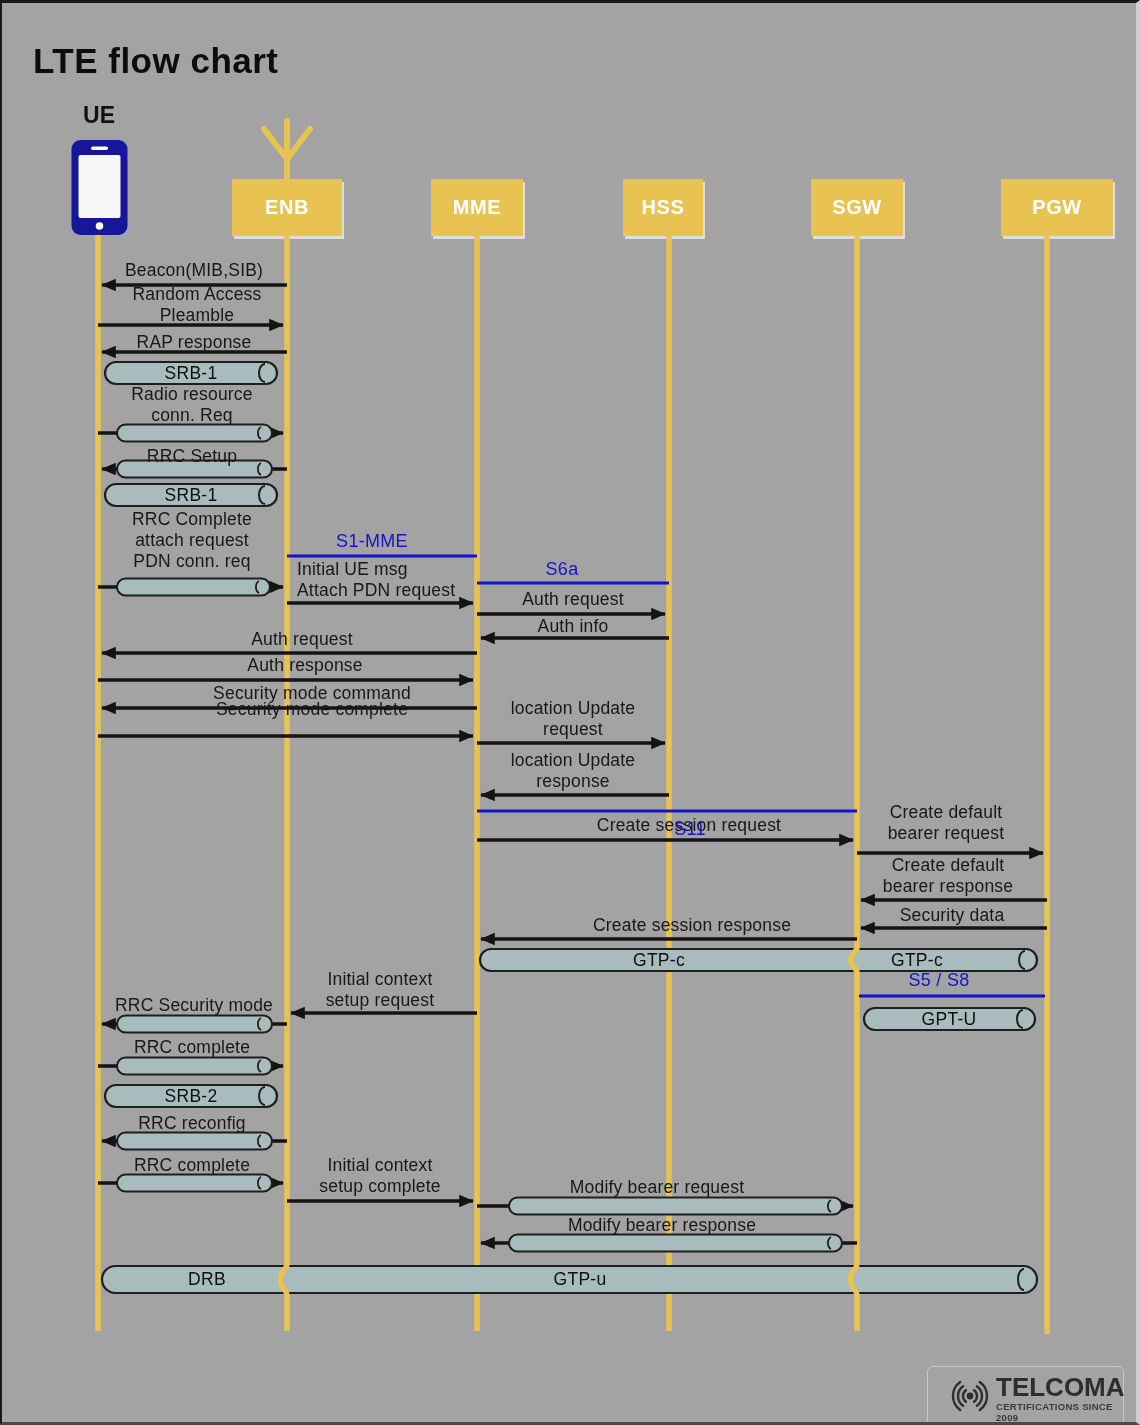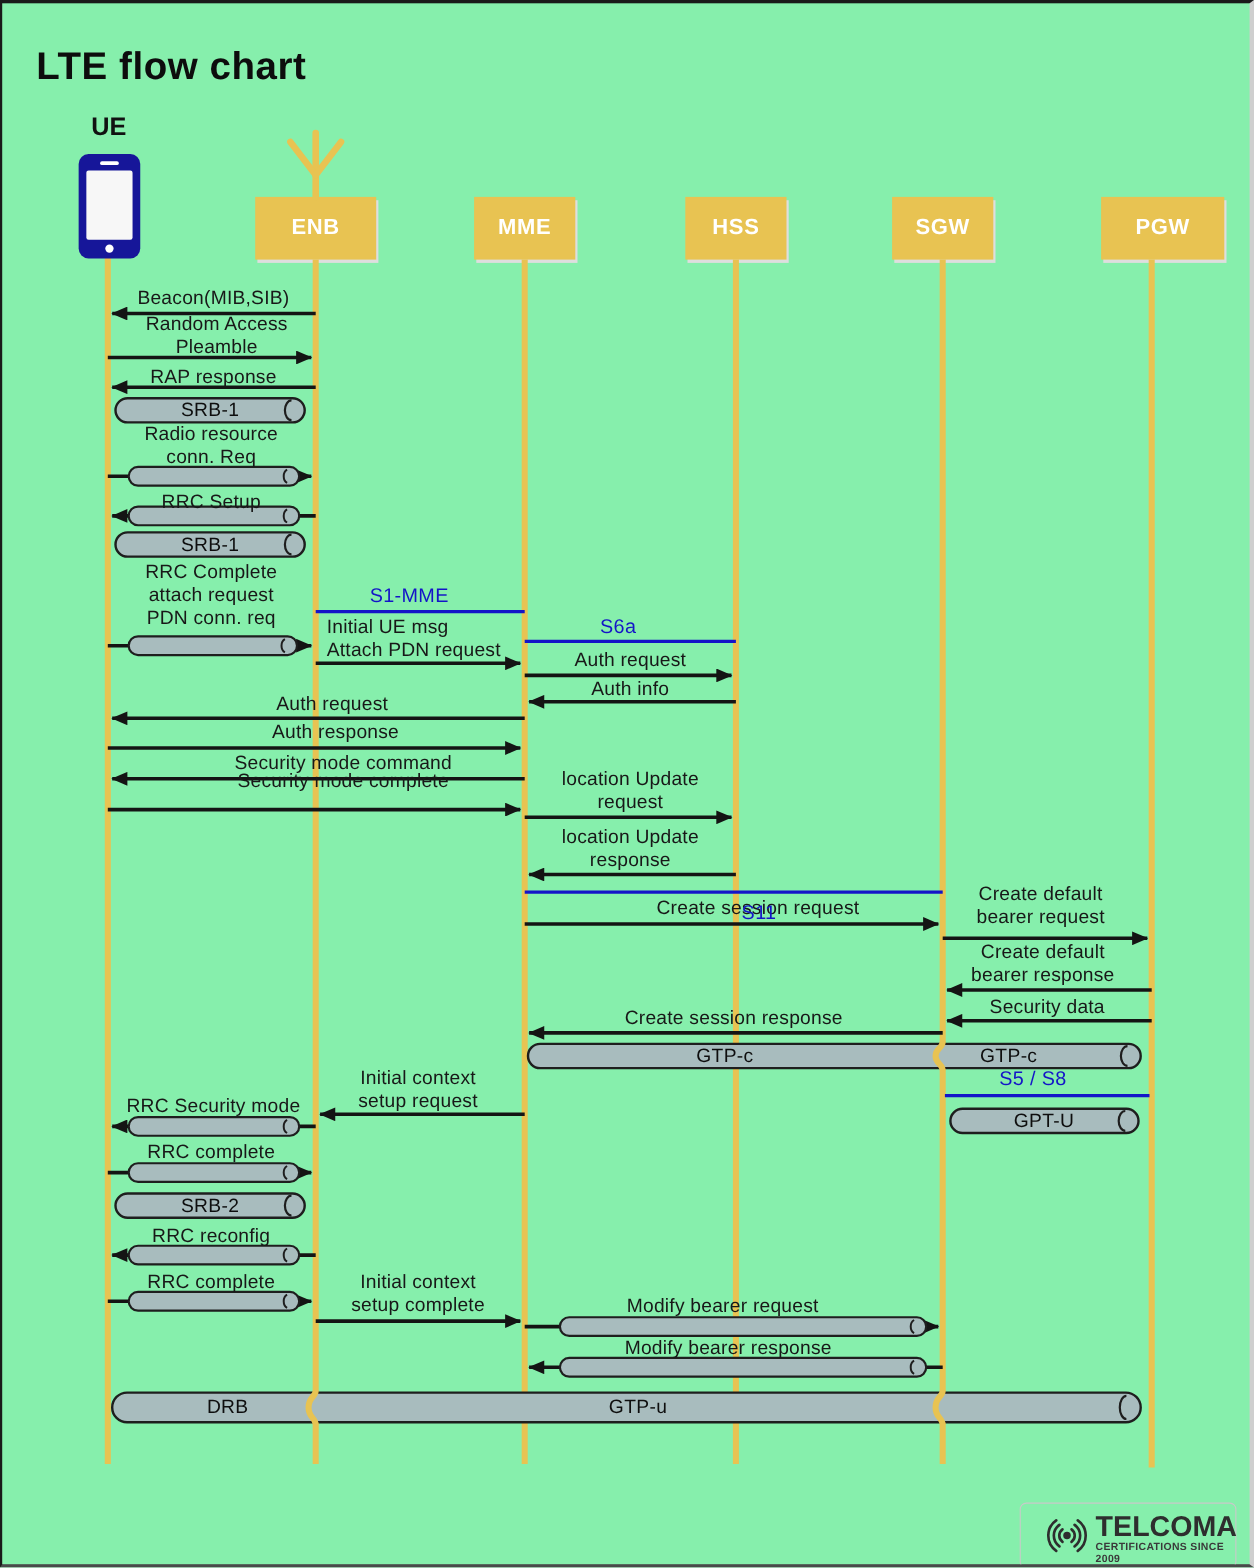--- a/index.html
+++ b/index.html
@@ -1,16 +1,16 @@
 <!DOCTYPE html>
 <html><head>
 <meta charset="utf-8">
 <style>
   html,body{margin:0;padding:0;background:#e9e9e9;}
-  #page{position:relative;width:1140px;height:1425px;background:#86efac;overflow:hidden;
+  #page{position:relative;width:1140px;height:1425px;background:#a3a3a3;overflow:hidden;
         border-top:3px solid #1a1a1a;border-left:2px solid #1a1a1a;border-right:4px solid #cfcfcf;border-bottom:3px solid #4a4a4a;
         font-family:"Liberation Sans","DejaVu Sans",sans-serif;box-sizing:border-box;}
   svg{position:absolute;left:0;top:0;}
   .title{position:absolute;left:31px;top:38px;font-size:35px;font-weight:700;color:#0d0d0d;letter-spacing:0.5px;}
   .entity-box{position:absolute;top:176px;height:57px;background:#E8C352;color:#ffffff;
               display:flex;align-items:center;justify-content:center;font-size:20px;font-weight:700;
               letter-spacing:0.6px;box-shadow:2px 3px 0 #dedede;}
   .ue-label{position:absolute;left:97px;top:99px;transform:translateX(-50%);font-size:23px;font-weight:700;color:#111;}
   .label{position:absolute;transform:translateX(-50%);font-size:17.5px;line-height:21px;color:#181818;
          white-space:pre-line;text-align:center;letter-spacing:0.2px;}
@@ -28,21 +28,21 @@
 
   <div class="title">LTE flow chart</div>
   <div class="ue-label">UE</div>
 
   <div class="entity-box" style="left:230px;width:110px;">
       <span>ENB</span>
     </div>
   <div class="entity-box" style="left:429px;width:92px;">
       <span>MME</span>
     </div>
-  <div class="entity-box" style="left:621px;width:92px;">
+  <div class="entity-box" style="left:621px;width:80px;">
       <span>HSS</span>
     </div>
   <div class="entity-box" style="left:809px;width:92px;">
       <span>SGW</span>
     </div>
   <div class="entity-box" style="left:999px;width:112px;">
       <span>PGW</span>
     </div>
 
   <svg width="1140" height="1425" viewBox="0 0 1140 1425">
@@ -190,21 +190,21 @@
   <div class="label" style="left:571px;top:695px;">location Update
 request</div>
   <div class="label" style="left:571px;top:747px;">location Update
 response</div>
   <div class="label" style="left:687px;top:812px;">Create session request</div>
   <div class="label" style="left:944px;top:799px;">Create default
 bearer request</div>
   <div class="label" style="left:946px;top:852px;">Create default
 bearer response</div>
   <div class="label" style="left:950px;top:902px;">Security data</div>
-  <div class="label" style="left:665px;top:912px;">Create session response</div>
+  <div class="label" style="left:690px;top:912px;">Create session response</div>
   <div class="label" style="left:378px;top:966px;">Initial context
 setup request</div>
   <div class="label" style="left:192px;top:992px;">RRC Security mode</div>
   <div class="label" style="left:190px;top:1034px;">RRC complete</div>
   <div class="label" style="left:190px;top:1110px;">RRC reconfig</div>
   <div class="label" style="left:190px;top:1152px;">RRC complete</div>
   <div class="label" style="left:378px;top:1152px;">Initial context
 setup complete</div>
   <div class="label" style="left:655px;top:1174px;">Modify bearer request</div>
   <div class="label" style="left:660px;top:1212px;">Modify bearer response</div>

